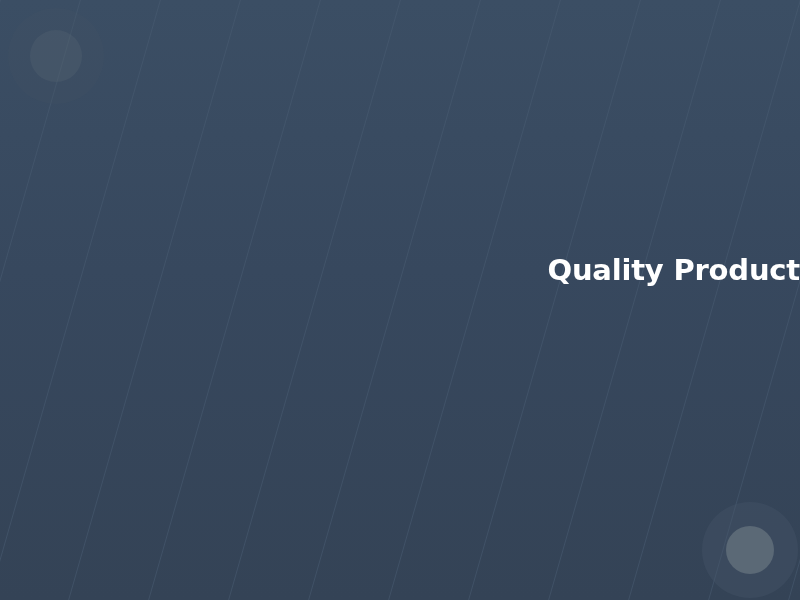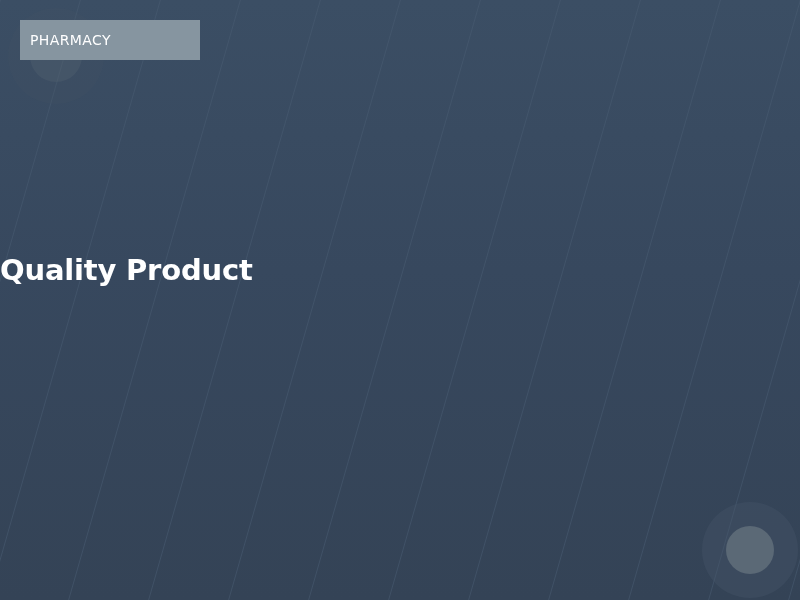--- a/index.html
+++ b/index.html
@@ -98,21 +98,21 @@
     justify-content: center;
     font-size: 21px;
   }
 
   
   #product-title {
     position: absolute;
     left: 0;
     top: 252px;
     width: 800px;
-    text-align: left;
+    text-align: right;
     color: #ffffff;
     font-size: 29px;
     font-weight: bold;
     letter-spacing: -0.2px;
     line-height: 36px;
     white-space: nowrap;
   }
 </style>
 </head>
 <body>
@@ -142,20 +142,17 @@
   <div class="deco-circles" id="deco-top-left">
     <div class="ring-outer"></div>
     <div class="ring-inner"></div>
   </div>
 
   <div class="deco-circles" id="deco-bottom-right">
     <div class="ring-outer"></div>
     <div class="ring-inner"></div>
   </div>
 
-  <div class="badge" id="category-badge">
-    <span>PHARMACY</span>
-  </div>
 
 
   <div id="product-title">Quality Product</div>
 
 </div>
 
 </body></html>

